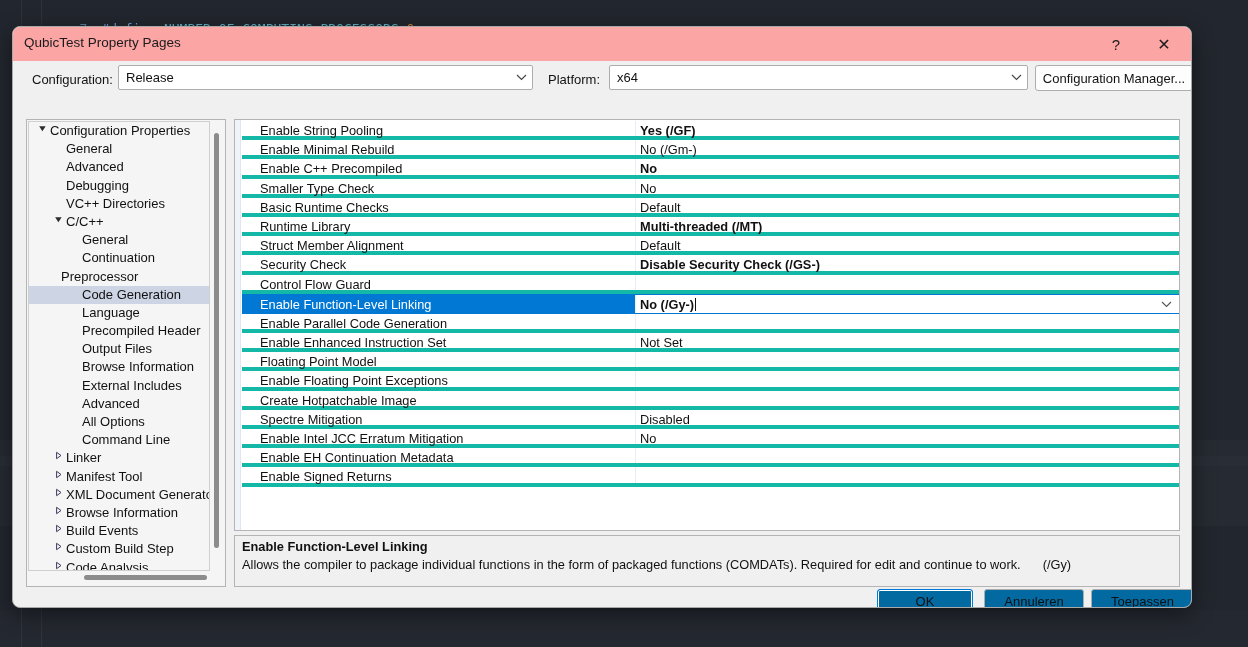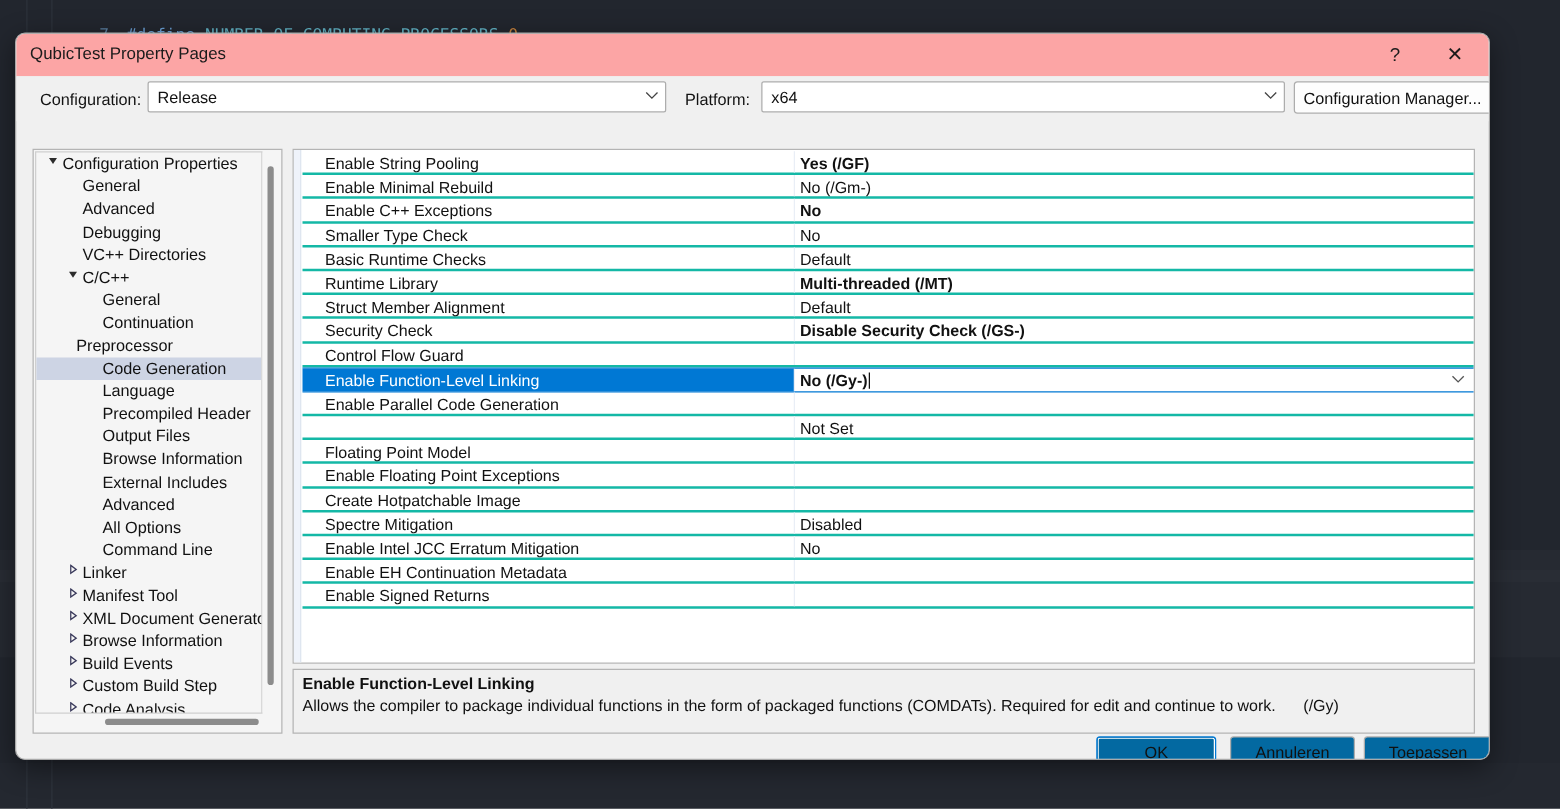--- a/index.html
+++ b/index.html
@@ -219,21 +219,21 @@
     border-right: 1px solid #dfe6f0;
   }
   #grid-rows {
     position: absolute;
     left: 7px; right: 0; top: 1px; bottom: 0;
   }
   .prow {
     position: relative;
     height: 19.2px;
     line-height: 19.2px;
-    border-bottom: 2px solid #14b8a6;
+    border-bottom: 4px solid #14b8a6;
     font-size: 12.8px;
     color: #111;
     cursor: default;
   }
   .prow .pname {
     position: absolute;
     left: 18px; top: 0;
     width: 370px;
     white-space: nowrap;
     overflow: hidden;
@@ -443,21 +443,21 @@
           <div class="pname">Enable String Pooling</div>
           <div class="pval bold"><span>Yes (/GF)</span></div>
         </div>
         <div class="prow">
           <div class="pnamecell"></div>
           <div class="pname">Enable Minimal Rebuild</div>
           <div class="pval"><span>No (/Gm-)</span></div>
         </div>
         <div class="prow">
           <div class="pnamecell"></div>
-          <div class="pname">Enable C++ Exceptions</div>
+          <div class="pname">Enable C++ Precompiled</div>
           <div class="pval bold"><span>No</span></div>
         </div>
         <div class="prow">
           <div class="pnamecell"></div>
           <div class="pname">Smaller Type Check</div>
           <div class="pval"><span>No</span></div>
         </div>
         <div class="prow">
           <div class="pnamecell"></div>
           <div class="pname">Basic Runtime Checks</div>
@@ -491,20 +491,21 @@
               <path d="M1 1 L5.5 5.5 L10 1" fill="none" stroke="#555" stroke-width="1.1"></path>
             </svg></div>
         </div>
         <div class="prow">
           <div class="pnamecell"></div>
           <div class="pname">Enable Parallel Code Generation</div>
           <div class="pval"><span></span></div>
         </div>
         <div class="prow">
           <div class="pnamecell"></div>
+          <div class="pname">Enable Enhanced Instruction Set</div>
           <div class="pval"><span>Not Set</span></div>
         </div>
         <div class="prow">
           <div class="pnamecell"></div>
           <div class="pname">Floating Point Model</div>
           <div class="pval"><span></span></div>
         </div>
         <div class="prow">
           <div class="pnamecell"></div>
           <div class="pname">Enable Floating Point Exceptions</div>

